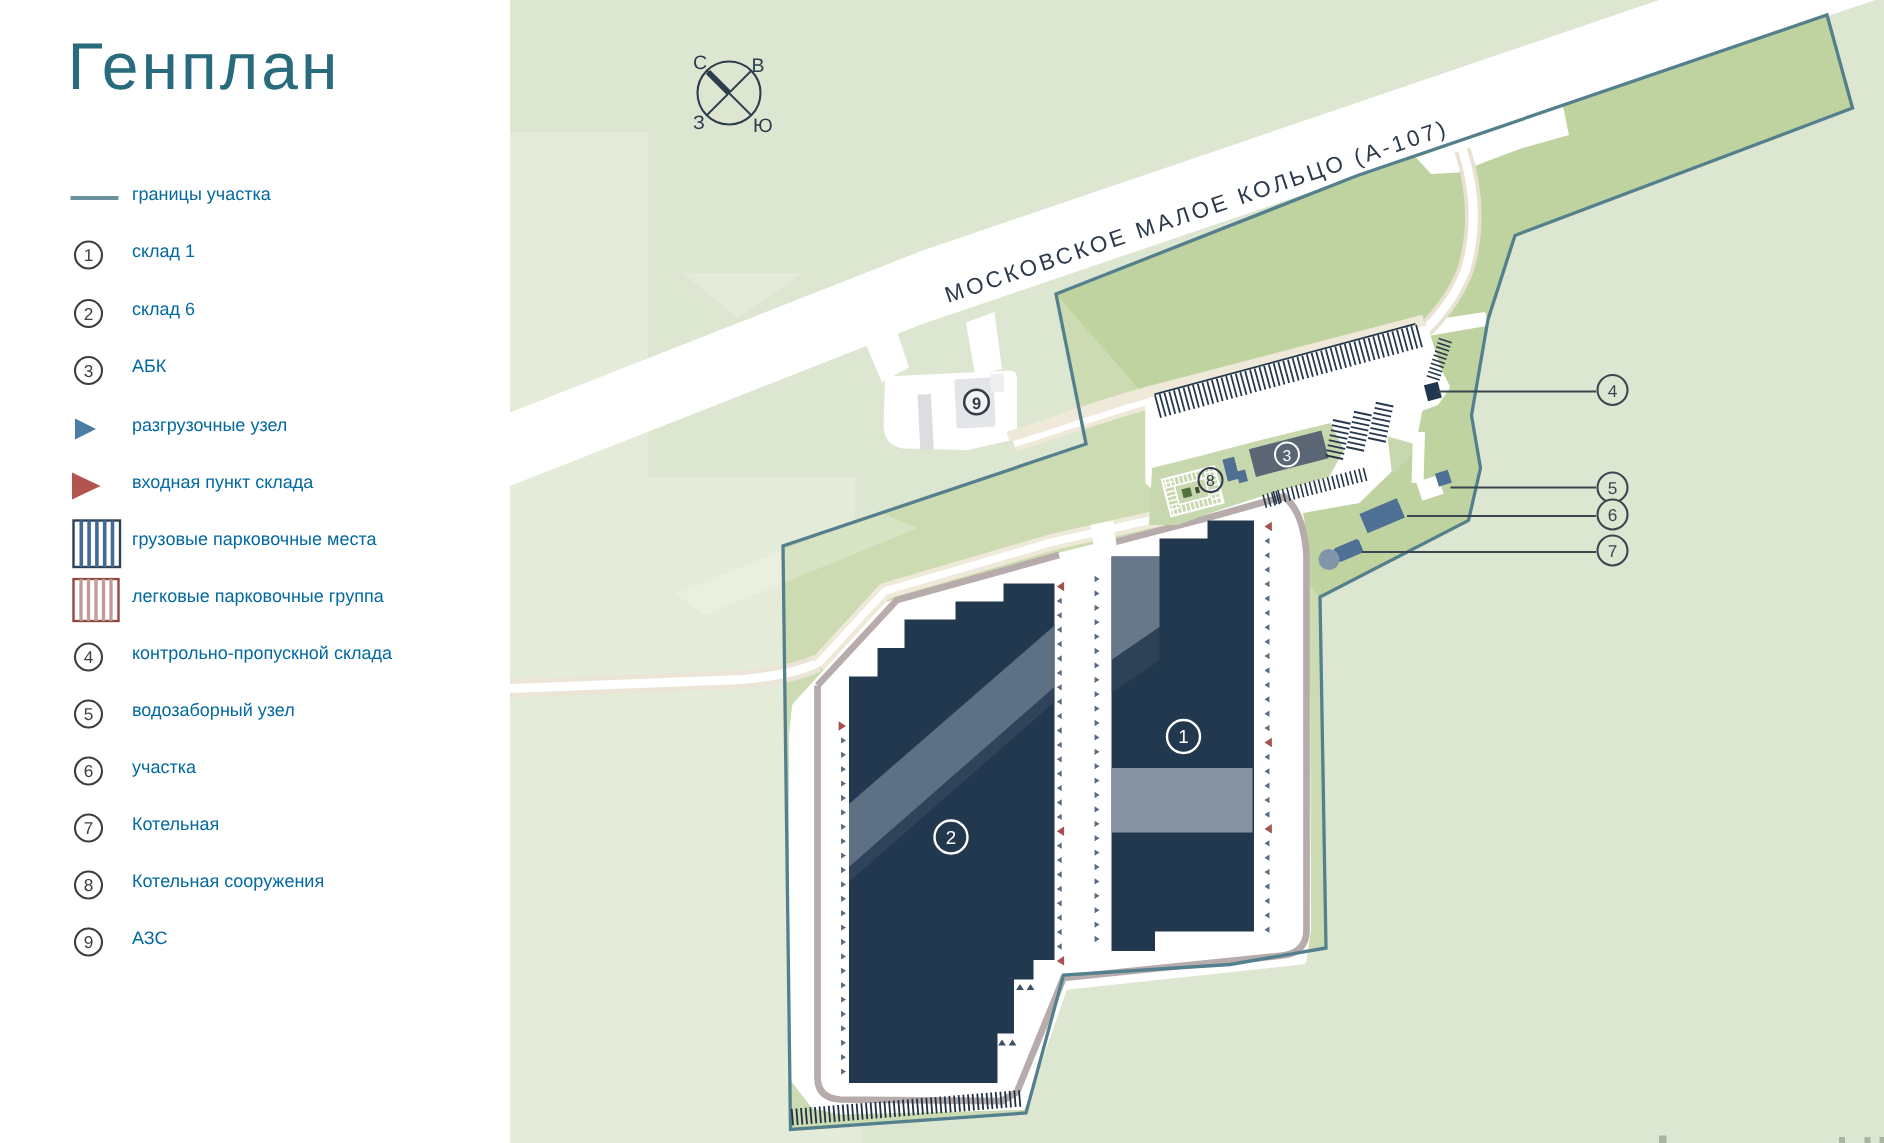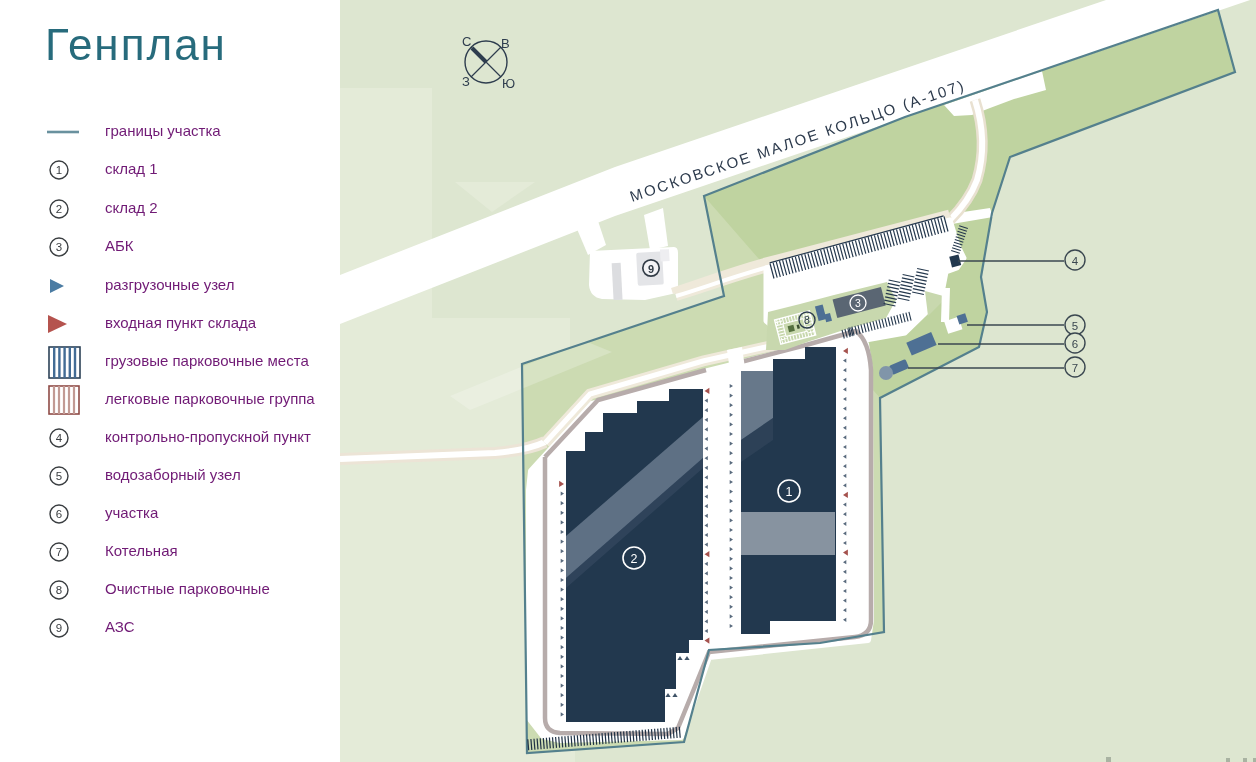--- a/index.html
+++ b/index.html
@@ -1,20 +1,20 @@
 <!DOCTYPE html>
 <html><head>
 <meta charset="utf-8">
 <style>
   html,body{margin:0;padding:0;}
   body{width:1256px;height:762px;overflow:hidden;background:#fff;font-family:"Liberation Sans",sans-serif;}
   .sidebar{position:absolute;left:0;top:0;width:411px;height:762px;background:#fff;}
   .title{position:absolute;left:45px;top:20px;font-size:44px;color:#276b7c;font-weight:400;letter-spacing:2px;}
   .row{position:absolute;left:0;width:340px;height:0;}
-  .rowtext{position:absolute;left:105px;top:-10px;font-size:15px;color:#701a75;}
+  .rowtext{position:absolute;left:88px;top:-10px;font-size:12px;color:#0369a1;}
   .map{position:absolute;left:340px;top:0;width:916px;height:762px;}
 </style>
 </head>
 <body>
 
 <div class="sidebar">
 
   <div class="title">Генплан</div>
 
   <div class="row" style="top:132px">
@@ -30,21 +30,21 @@
         <text x="11" y="15.2" font-size="11.5" fill="#3a3e41" text-anchor="middle">1</text>
       </svg>
     <div class="rowtext">склад 1</div>
   </div>
 
   <div class="row" style="top:208.5px">
     <svg style="position:absolute;left:48px;top:-11px" width="24" height="24">
         <circle cx="11" cy="11" r="9" fill="none" stroke="#3a3e41" stroke-width="1.4"></circle>
         <text x="11" y="15.2" font-size="11.5" fill="#3a3e41" text-anchor="middle">2</text>
       </svg>
-    <div class="rowtext">склад 2</div>
+    <div class="rowtext">склад 6</div>
   </div>
 
   <div class="row" style="top:247px">
     <svg style="position:absolute;left:48px;top:-11px" width="24" height="24">
         <circle cx="11" cy="11" r="9" fill="none" stroke="#3a3e41" stroke-width="1.4"></circle>
         <text x="11" y="15.2" font-size="11.5" fill="#3a3e41" text-anchor="middle">3</text>
       </svg>
     <div class="rowtext">АБК</div>
   </div>
 
@@ -76,21 +76,21 @@
       <path d="M6,1 V29 M11,1 V29 M16,1 V29 M21,1 V29 M26,1 V29" stroke="#c29a94" stroke-width="2.2"></path>
     </svg>
     <div class="rowtext">легковые парковочные группа</div>
   </div>
 
   <div class="row" style="top:438px">
     <svg style="position:absolute;left:48px;top:-11px" width="24" height="24">
         <circle cx="11" cy="11" r="9" fill="none" stroke="#3a3e41" stroke-width="1.4"></circle>
         <text x="11" y="15.2" font-size="11.5" fill="#3a3e41" text-anchor="middle">4</text>
       </svg>
-    <div class="rowtext">контрольно-пропускной пункт</div>
+    <div class="rowtext">контрольно-пропускной склада</div>
   </div>
 
   <div class="row" style="top:476px">
     <svg style="position:absolute;left:48px;top:-11px" width="24" height="24">
         <circle cx="11" cy="11" r="9" fill="none" stroke="#3a3e41" stroke-width="1.4"></circle>
         <text x="11" y="15.2" font-size="11.5" fill="#3a3e41" text-anchor="middle">5</text>
       </svg>
     <div class="rowtext">водозаборный узел</div>
   </div>
 
@@ -108,21 +108,21 @@
         <text x="11" y="15.2" font-size="11.5" fill="#3a3e41" text-anchor="middle">7</text>
       </svg>
     <div class="rowtext">Котельная</div>
   </div>
 
   <div class="row" style="top:590px">
     <svg style="position:absolute;left:48px;top:-11px" width="24" height="24">
         <circle cx="11" cy="11" r="9" fill="none" stroke="#3a3e41" stroke-width="1.4"></circle>
         <text x="11" y="15.2" font-size="11.5" fill="#3a3e41" text-anchor="middle">8</text>
       </svg>
-    <div class="rowtext">Очистные парковочные</div>
+    <div class="rowtext">Котельная сооружения</div>
   </div>
 
   <div class="row" style="top:628px">
     <svg style="position:absolute;left:48px;top:-11px" width="24" height="24">
         <circle cx="11" cy="11" r="9" fill="none" stroke="#3a3e41" stroke-width="1.4"></circle>
         <text x="11" y="15.2" font-size="11.5" fill="#3a3e41" text-anchor="middle">9</text>
       </svg>
     <div class="rowtext">АЗС</div>
   </div>
 </div>

